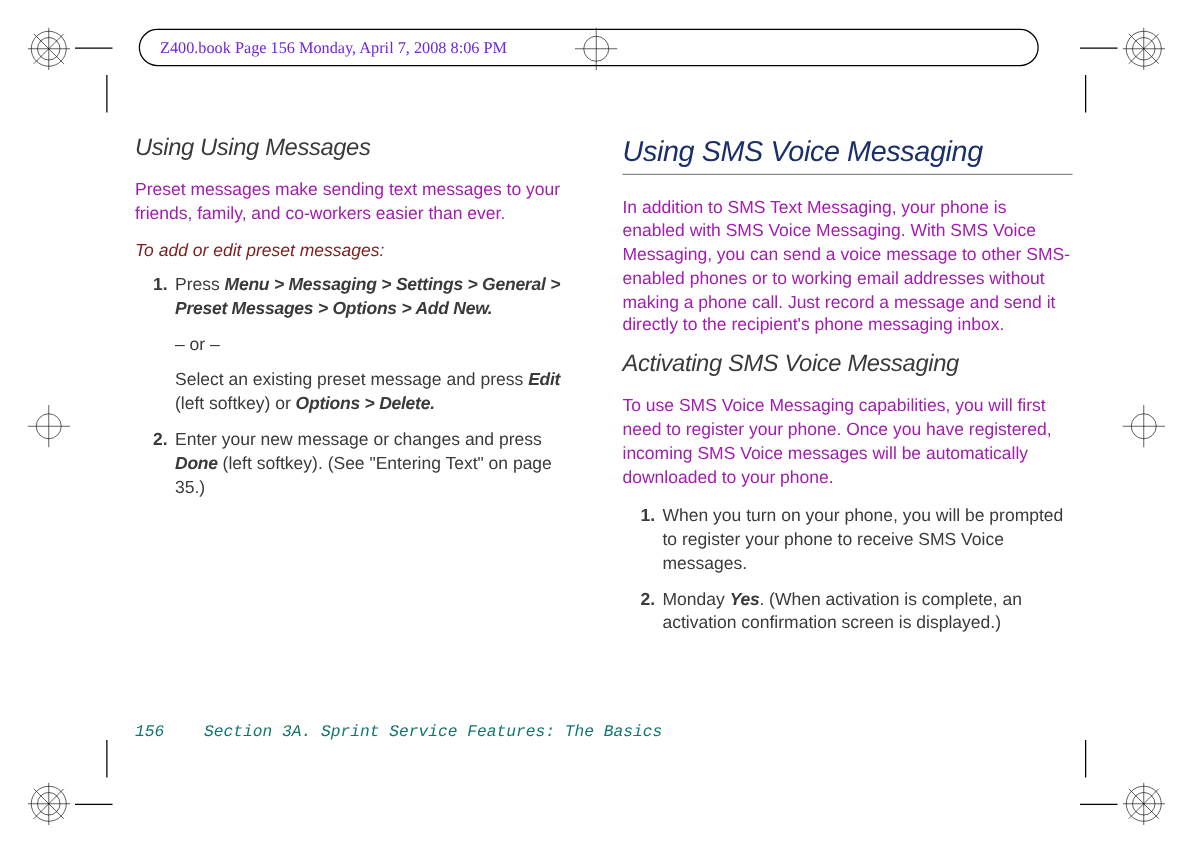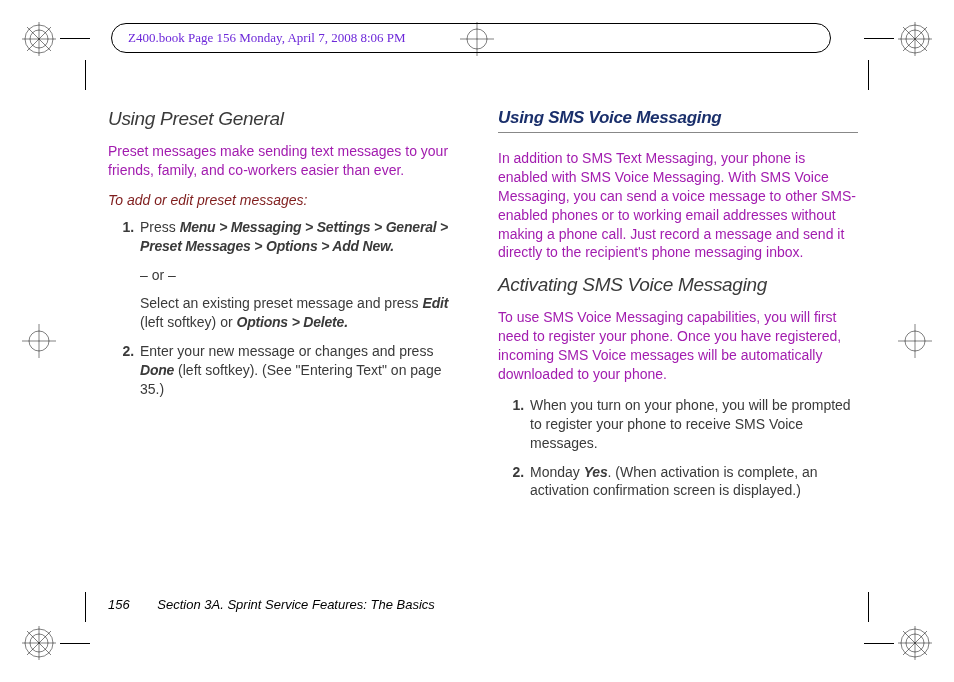--- a/index.html
+++ b/index.html
@@ -57,22 +57,22 @@
     font-style: italic;
     font-size: 19px;
     font-weight: 400;
     color: #3a3a3a;
     margin: 0 0 12px 0;
     font-family: Arial, Helvetica, sans-serif;
     letter-spacing: -0.3px;
   }
   .main-heading {
     font-style: italic;
-    font-size: 17px;
-    font-weight: 700;
+    font-size: 23px;
+    font-weight: 400;
     color: #1a2f6b;
     margin: 0 0 4px 0;
     font-family: Arial, Helvetica, sans-serif;
     letter-spacing: -0.3px;
   }
   .hr-under {
     height: 0;
     border: 0;
     border-top: 1px solid #888;
     margin: 0 0 16px 0;
@@ -106,23 +106,24 @@
     margin: 10px 0 0 0;
   }
   .bold-ital {
     font-weight: bold;
     font-style: italic;
     letter-spacing: -0.2px;
   }
   .footer {
     position: absolute;
     left: 108px;
-    top: 597px;
-    font-size: 13px;
-    color: #000000;
+    top: 578px;
+    font-size: 13px;
+    color: #0f766e;
+    font-family: Liberation Mono, monospace;
   }
   .footer .pagenum {
     font-style: italic;
     font-size: 13px;
     margin-right: 24px;
   }
   .footer .sectname {
     font-style: italic;
     font-size: 13px;
   }
@@ -210,21 +211,21 @@
 <div class="reg-line" style="bottom:38px; right:60px; width:30px; height:1px;"></div>
 <div class="reg-line" style="bottom:60px; right:85px; width:1px; height:30px;"></div>
 
 <div class="header-bar">
   <span>Z400.book  Page 156  Monday, April 7, 2008  8:06 PM</span>
 </div>
 
 <div class="page-area">
 
   <div class="col">
-    <h3 class="subheading">Using Preset General</h3>
+    <h3 class="subheading">Using Using Messages</h3>
     <p class="para">Preset messages make sending text messages to your friends, family, and co-workers easier than ever.</p>
     <p class="intro-italic">To add or edit preset messages:</p>
     <ol class="steps">
       <li>
         <span>Press </span><span class="bold-ital">Menu &gt; Messaging &gt; Settings &gt; General &gt; Preset Messages &gt; Options &gt; Add New.</span>
         <div class="sub-para">– or –</div>
         <div class="sub-para">
           <span>Select an existing preset message and press </span><span class="bold-ital">Edit</span><span> (left softkey) or </span><span class="bold-ital">Options &gt; Delete.</span>
         </div>
       </li>

